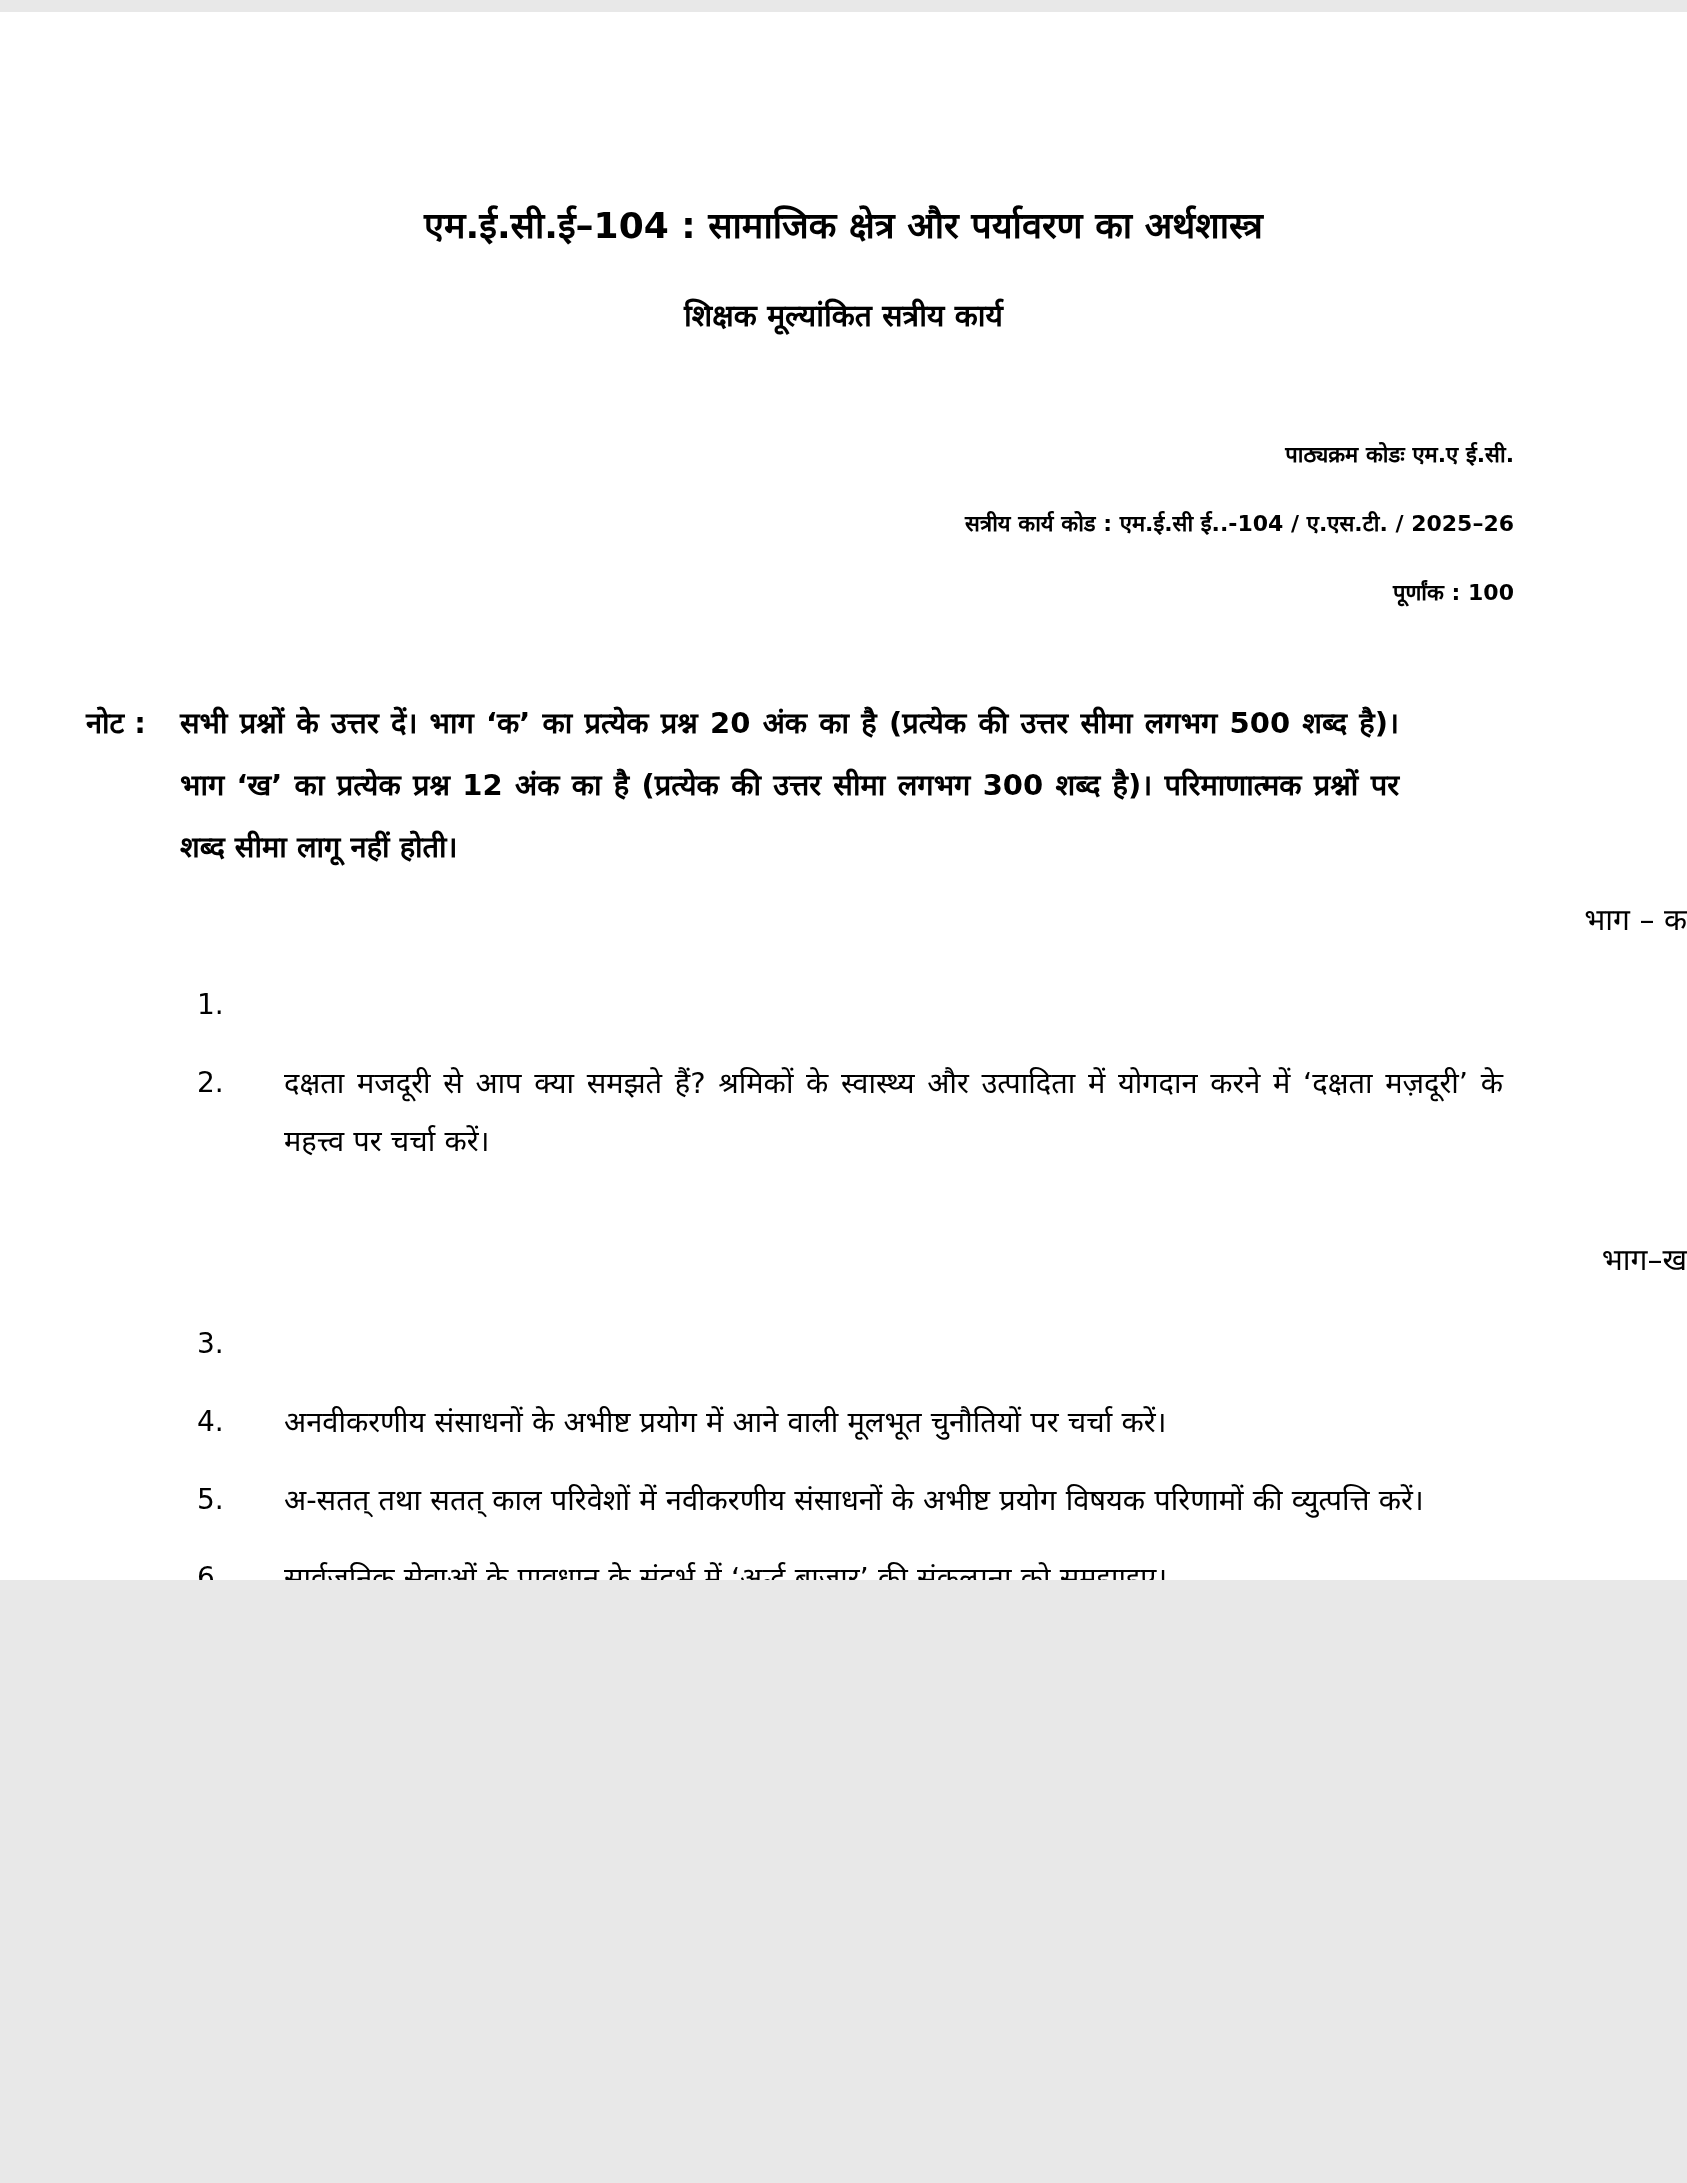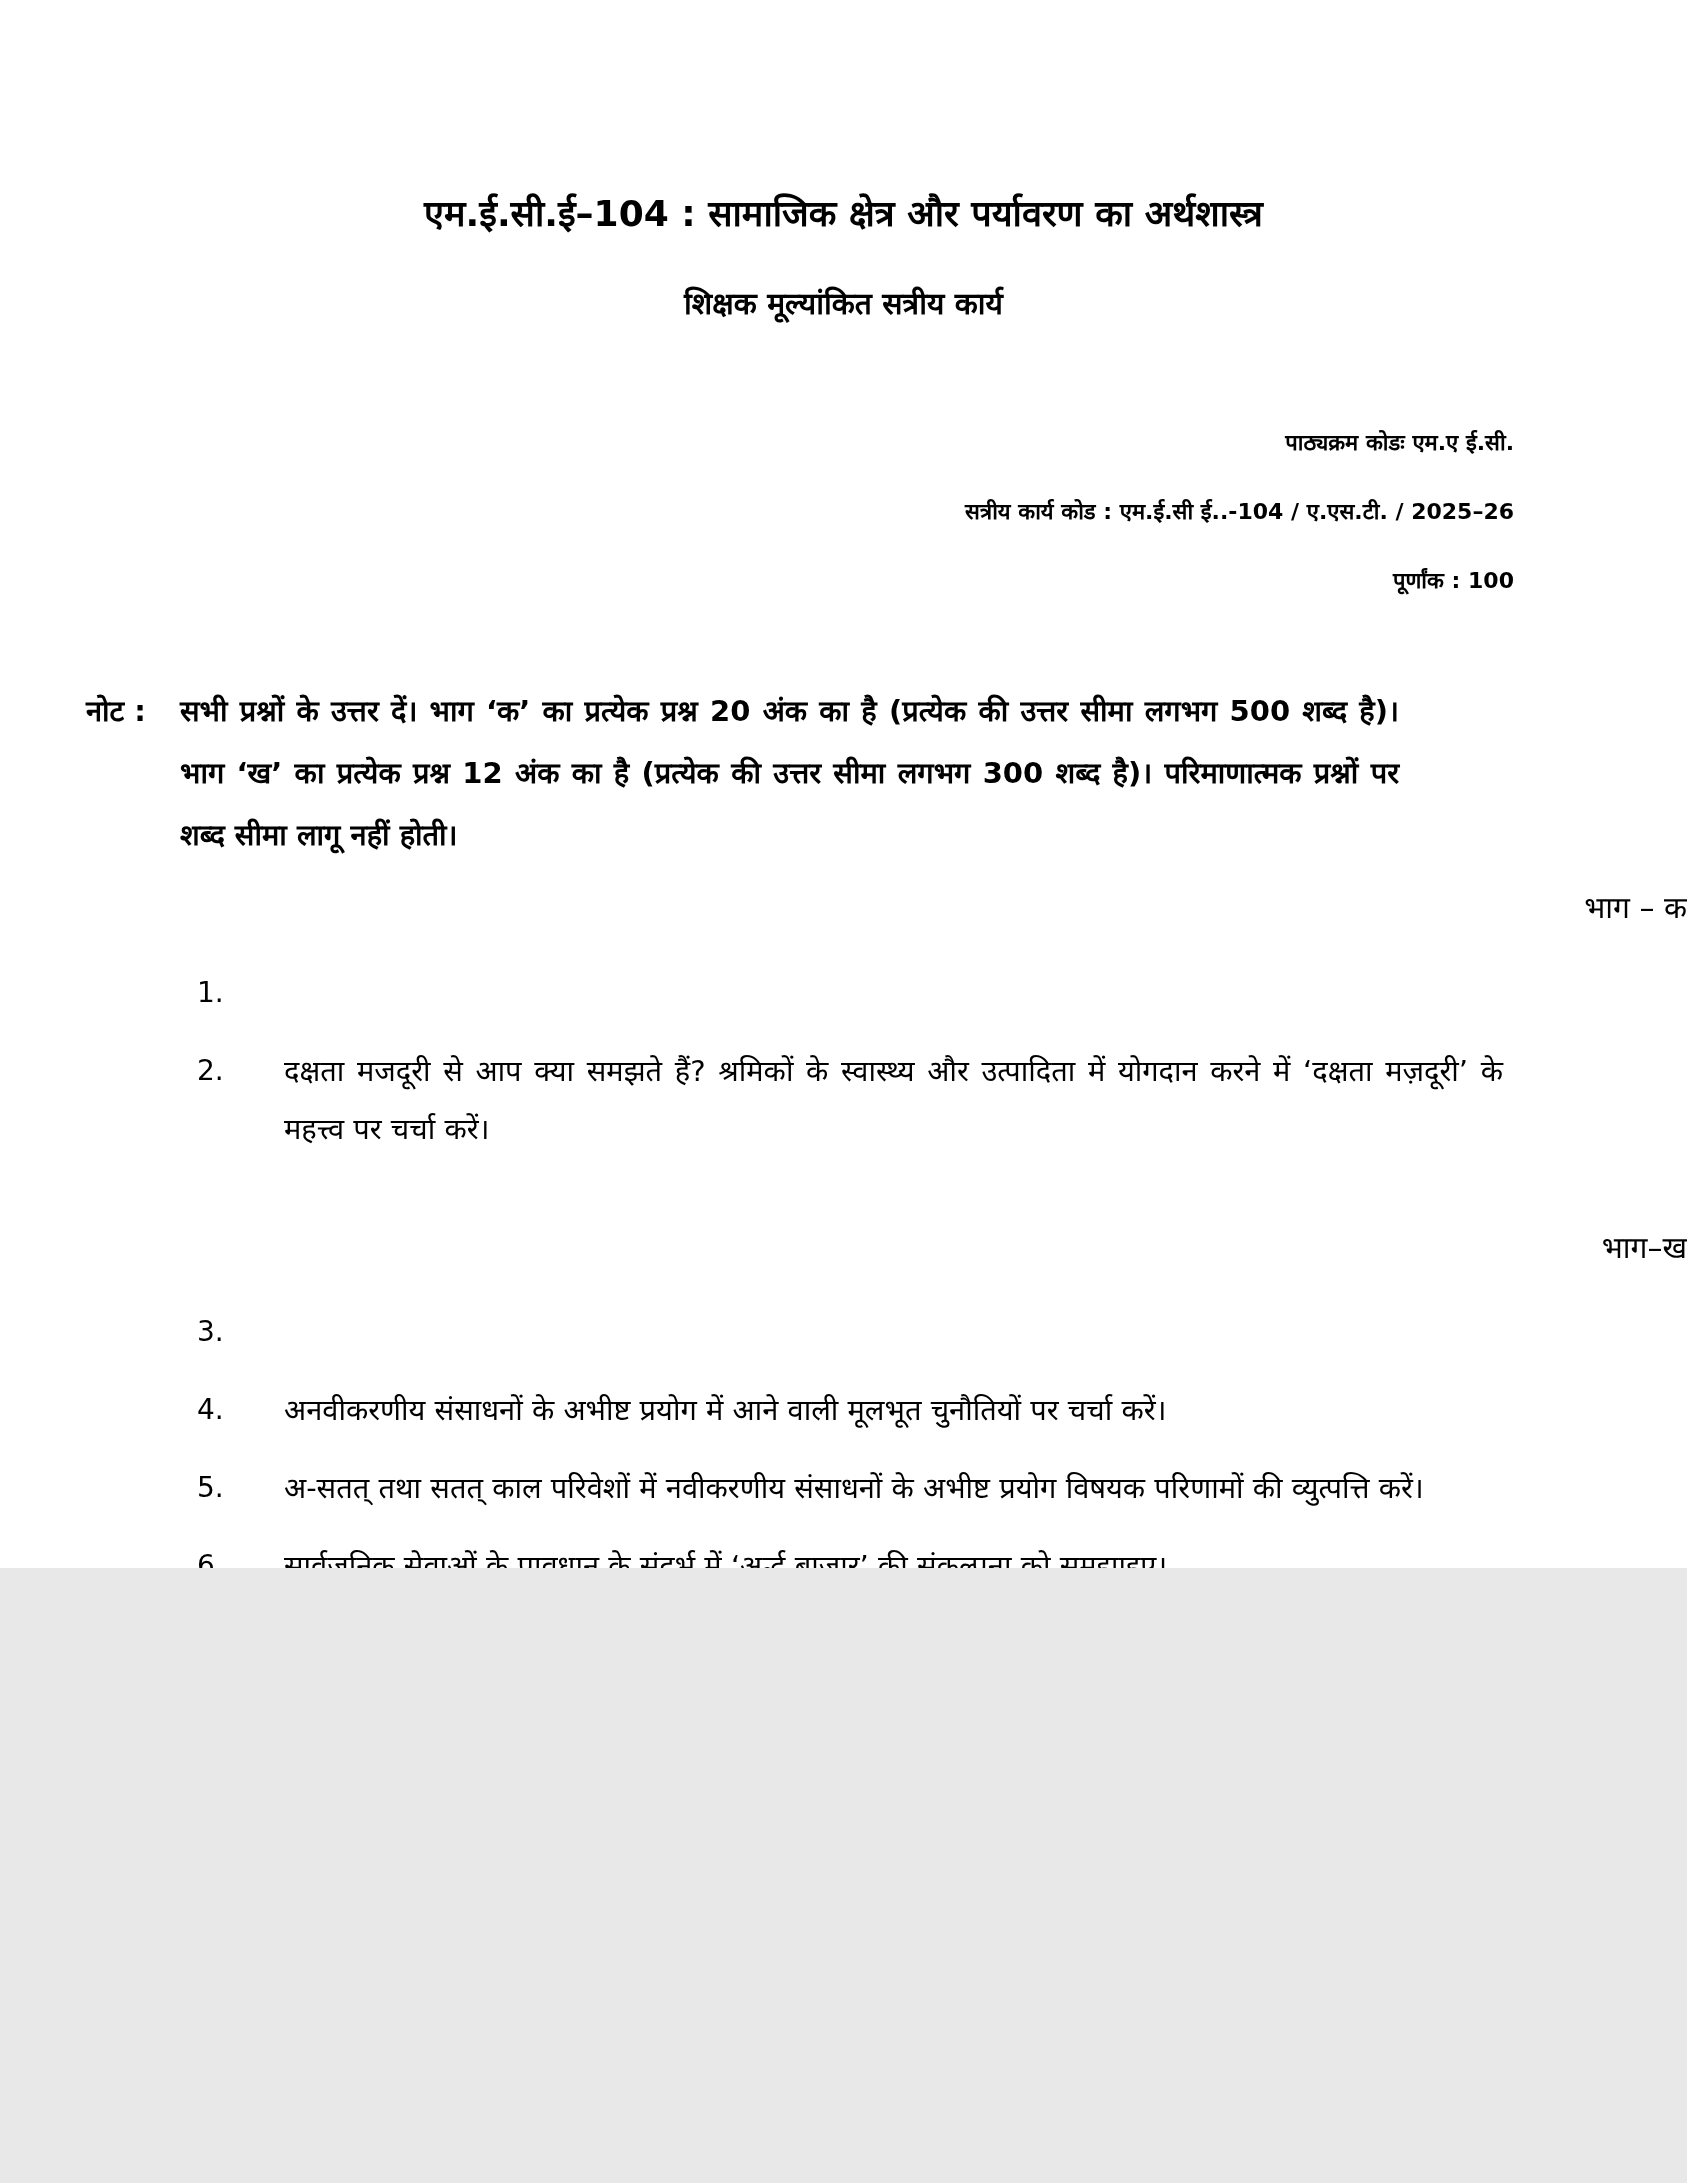--- a/index.html
+++ b/index.html
@@ -4,21 +4,21 @@
 <style>
   html, body {
     margin: 0;
     padding: 0;
     background: #e8e8e8;
   }
   .page {
     position: relative;
     width: 1687px;
     height: 1568px;
-    margin: 0 auto;
+    margin: 12px auto;
     background: #ffffff;
     color: #000000;
     font-family: "DejaVu Sans", "Liberation Sans", sans-serif;
     overflow: hidden;
   }
   .title {
     margin: 0;
     padding-top: 187px;
     text-align: center;
     font-size: 36px;

